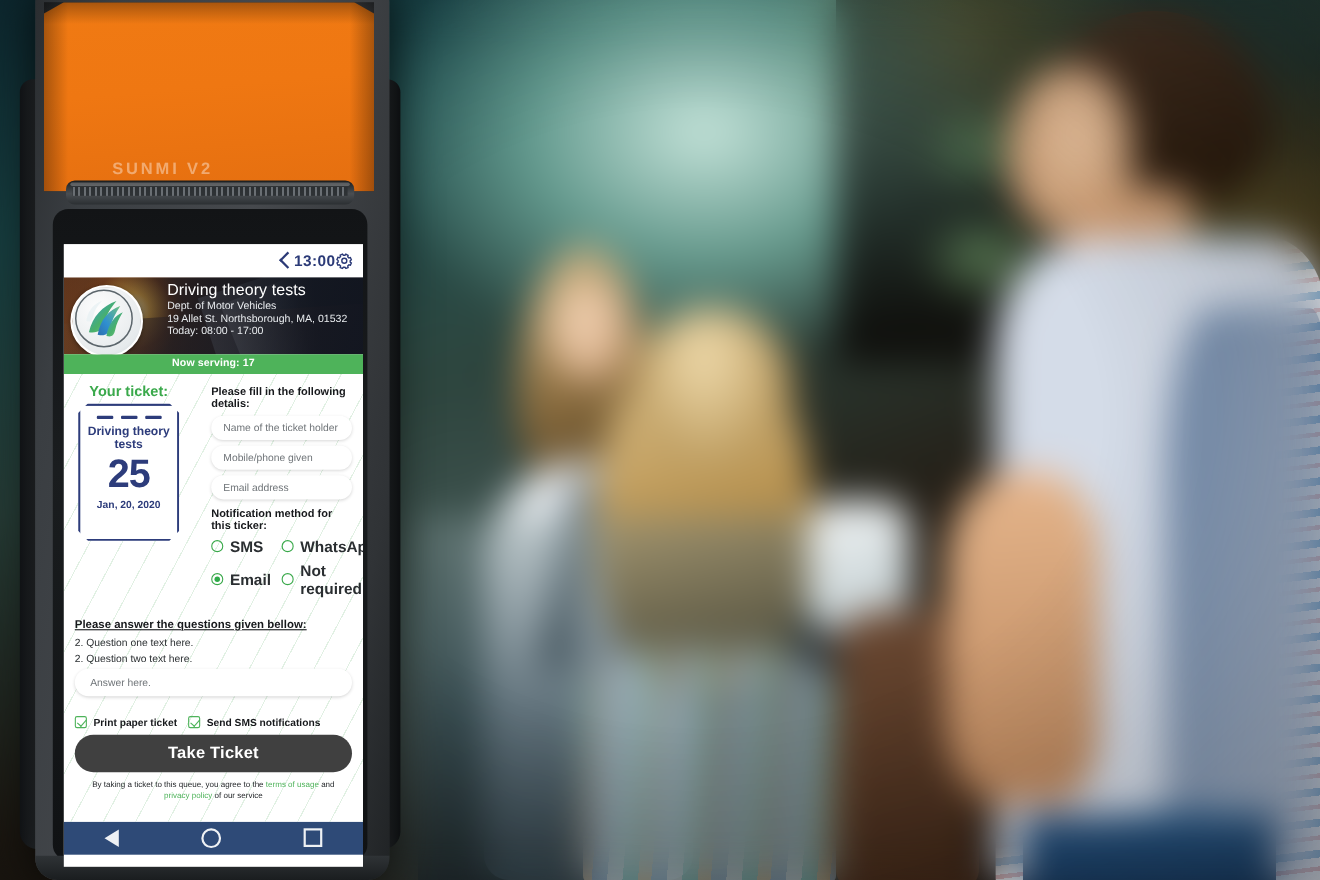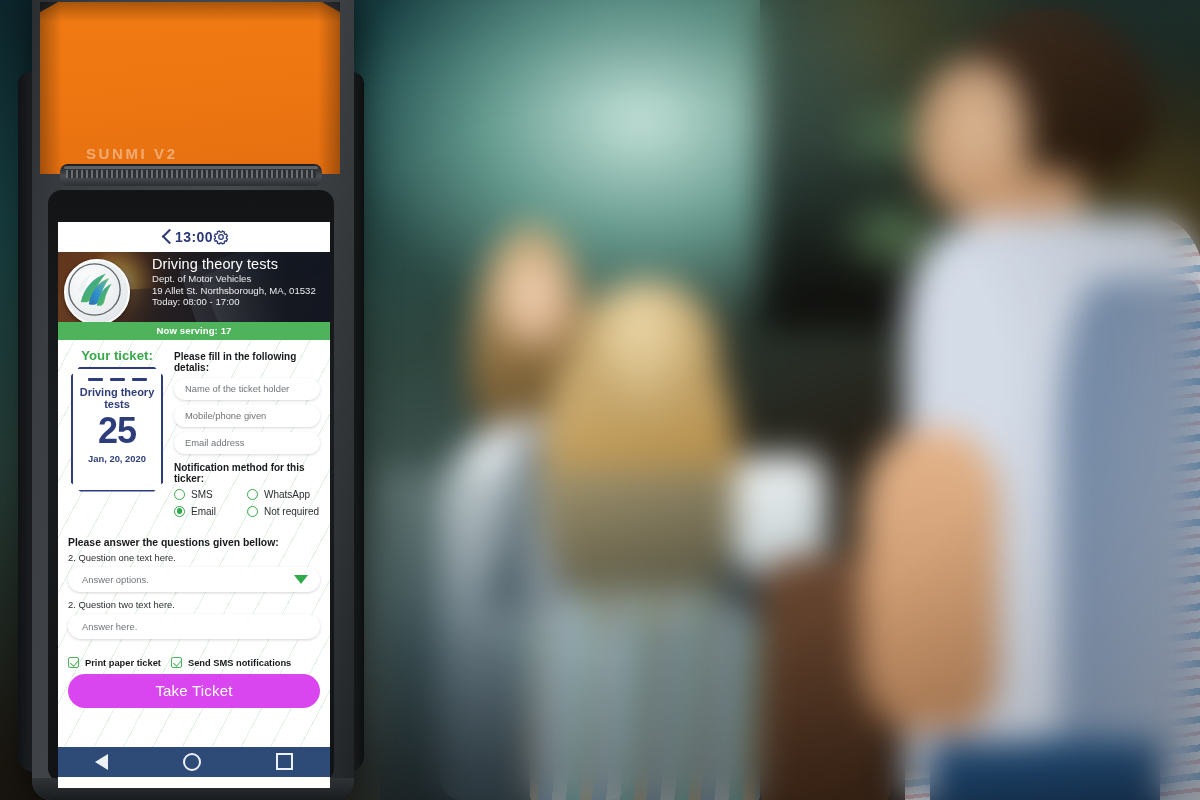--- a/index.html
+++ b/index.html
@@ -90,39 +90,39 @@
   
   .printer{position:absolute;left:22px;top:14px;width:300px;height:172px;
     background:linear-gradient(175deg,#f07a13 0%,#ef7712 45%,#e56f10 100%);
     clip-path:polygon(6% 0,94% 0,100% 6%,100% 100%,0 100%,0 6%);}
   .printer-face-l{position:absolute;left:22px;top:14px;width:22px;height:172px;
     background:linear-gradient(90deg,rgba(0,0,0,.30),rgba(0,0,0,0));}
   .printer-face-r{position:absolute;left:300px;top:14px;width:22px;height:172px;
     background:linear-gradient(270deg,rgba(0,0,0,.30),rgba(0,0,0,0));}
   .printer-top-shadow{position:absolute;left:22px;top:14px;width:300px;height:20px;
     background:linear-gradient(180deg,rgba(0,0,0,.30),rgba(0,0,0,0));}
-  .sunmi-logo{position:absolute;left:68px;top:157px;font-size:15px;letter-spacing:2.6px;
+  .sunmi-logo{position:absolute;left:84px;top:157px;font-size:15px;letter-spacing:2.6px;
     font-weight:700;color:rgba(255,255,255,.40);font-family:"Liberation Sans",sans-serif;}
   
   .slot{position:absolute;left:42px;top:176px;width:262px;height:22px;
     background:linear-gradient(180deg,#1b1e20,#4a4e52 55%,#2b2f32);border-radius:8px;}
   .slot-teeth{position:absolute;left:48px;top:182px;width:250px;height:8px;
     background:repeating-linear-gradient(90deg,#6e7378 0 2px, #2b2f32 2px 5px);opacity:.9;}
   .slot-hi{position:absolute;left:46px;top:178px;width:254px;height:3px;border-radius:3px;
     background:rgba(255,255,255,.25);}
   
   .bezel{position:absolute;left:30px;top:202px;width:286px;height:592px;
     background:linear-gradient(180deg,#121416,#1a1d1f 40%,#101214);border-radius:14px;}
   .screen{position:absolute;left:40px;top:234px;width:272px;height:566px;background:#ffffff;overflow:hidden;}
   .dev-bottom{position:absolute;left:14px;top:790px;width:322px;height:22px;
     background:linear-gradient(180deg,#2f3336,#1a1d1f);border-radius:0 0 20px 20px;}
 
   
   .appbar{height:30px;background:#fff;display:flex;align-items:center;padding:0 9px;
-    justify-content:center;position:relative;z-index:3;}
+    justify-content:flex-end;position:relative;z-index:3;}
   .appbar .clock{font-size:14px;font-weight:700;color:#2b3a77;letter-spacing:.4px;}
   .chev-back{width:16px;height:16px;position:relative;}
   .chev-back:before{content:"";position:absolute;left:5px;top:2px;width:9px;height:9px;
     border-left:2.4px solid #2b3a77;border-bottom:2.4px solid #2b3a77;transform:rotate(45deg);}
 
   .hero{position:relative;height:70px;overflow:hidden;}
   .hero-img{position:absolute;inset:0;
     background:
       radial-gradient(circle 58px at 62px 30px, rgba(255,246,200,.98) 0%, rgba(255,190,70,.8) 28%, rgba(170,80,20,.35) 62%, rgba(60,30,15,0) 82%),
       linear-gradient(105deg,#6b3a1c 0%,#8a4a1f 18%,#3d2a22 45%,#23262e 70%,#1b1e26 100%);
@@ -144,21 +144,21 @@
     border:2.5px solid #fff;box-shadow:0 1px 4px rgba(0,0,0,.45);overflow:hidden;}
 
   .nowserving{background:#4eb35a;color:#fff;text-align:center;font-size:9.6px;font-weight:700;
     padding:3px 0 3.5px;letter-spacing:.1px;}
 
   .body-area{position:relative;background:#fff;height:407px;overflow:hidden;}
   .diag{position:absolute;inset:0;
     background:repeating-linear-gradient(-62deg, rgba(120,190,130,.22) 0 1px, rgba(255,255,255,0) 1px 26px);}
   .content{position:relative;z-index:2;padding:6px 10px 0;}
 
-  .row-top{display:flex;gap:8px;}
+  .row-top{display:flex;gap:26px;}
   .col-left{width:98px;flex:0 0 98px;}
   .col-right{flex:1;}
   .your-ticket{color:#3aa94b;font-size:13.2px;font-weight:700;margin:2px 0 4px;text-align:center;}
 
   .tkt{border:2px solid #2d3c7b;width:92px;height:125px;margin:0 auto;background:#fff;
     clip-path:polygon(9px 0,83px 0,92px 9px,92px 116px,83px 125px,9px 125px,0 116px,0 9px);
     display:flex;flex-direction:column;align-items:center;justify-content:flex-start;padding-top:9px;box-sizing:border-box;}
   .tkt-dashes{display:flex;gap:7px;margin-bottom:5px;}
   .tkt-dashes i{display:block;width:15px;height:3.6px;background:#2d3c7b;border-radius:1px;}
   .tkt-svc{color:#2d3c7b;font-size:11px;font-weight:700;line-height:12px;text-align:center;padding:0 4px;}
@@ -168,37 +168,37 @@
   .sec-h{font-size:10px;font-weight:700;color:#17191c;margin:5px 0 5px;}
   .fld{background:#fff;border-radius:13px;height:22px;display:flex;align-items:center;
     padding:0 11px;font-size:9.4px;color:#6f7478;margin-bottom:5px;
     box-shadow:0 1px 3px rgba(0,0,0,.16);}
   .radio-h{font-size:10px;font-weight:700;color:#17191c;margin:8px 0 5px;}
   .radios{display:flex;flex-wrap:wrap;}
   .ropt{width:50%;display:flex;align-items:center;gap:6px;margin-bottom:6px;}
   .rdot{width:11px;height:11px;border-radius:50%;border:1.6px solid #3aa94b;flex:0 0 11px;
     display:flex;align-items:center;justify-content:center;box-sizing:border-box;}
   .rdot.on:after{content:"";width:5.5px;height:5.5px;border-radius:50%;background:#2faa49;}
-  .ropt span{font-size:10px;color:#2a2e31;}
-
-  .q-h{font-size:10.4px;font-weight:700;color:#17191c;margin:14px 0 4px;}
+  .ropt span{font-size:14px;color:#2a2e31;font-weight:bold;}
+
+  .q-h{font-size:10.4px;font-weight:700;color:#17191c;margin:14px 0 4px;text-decoration:underline;}
   .q-l{font-size:9.4px;color:#2a2e31;margin:0 0 4px;}
   .sel{background:#fff;border-radius:14px;height:25px;display:flex;align-items:center;justify-content:space-between;
     padding:0 12px 0 14px;font-size:9.4px;color:#6f7478;box-shadow:0 1px 3px rgba(0,0,0,.17);margin-bottom:7px;}
   .caret{width:0;height:0;border-left:7px solid transparent;border-right:7px solid transparent;border-top:9px solid #2faa49;}
 
   .checks{display:flex;gap:10px;align-items:center;margin:18px 0 6px;}
   .chk{display:flex;align-items:flex-end;gap:6px;}
   .cbox{width:11px;height:11px;border:1.4px solid #4eb35a;border-radius:2px;position:relative;flex:0 0 11px;box-sizing:border-box;}
   .cbox:after{content:"";position:absolute;left:3px;top:0px;width:3.5px;height:7px;
     border-right:1.8px solid #4eb35a;border-bottom:1.8px solid #4eb35a;transform:rotate(42deg);}
   .chk span{font-size:9.3px;font-weight:700;color:#17191c;}
 
-  .cta{background:#d946ef;color:#fff;border:none;width:100%;height:34px;border-radius:18px;
-    font-size:15px;font-weight:400;font-family:"Liberation Sans",sans-serif;cursor:pointer;letter-spacing:.2px;}
+  .cta{background:#404040;color:#fff;border:none;width:100%;height:34px;border-radius:18px;
+    font-size:15px;font-weight:700;font-family:"Liberation Sans",sans-serif;cursor:pointer;letter-spacing:.2px;}
   .terms{font-size:7.3px;color:#1d2023;text-align:center;line-height:10.4px;margin-top:6px;padding:0 4px;}
   .terms a{color:#4eb35a;text-decoration:none;}
 
   .navbar{height:30px;background:#2e4a77;display:flex;align-items:center;justify-content:space-around;}
   .nv-back{width:0;height:0;border-top:8px solid transparent;border-bottom:8px solid transparent;border-right:13px solid #fff;
     opacity:.92;}
   .nv-home{width:14px;height:14px;border:2px solid #fff;border-radius:50%;opacity:.92;}
   .nv-recent{width:13px;height:13px;border:2px solid #fff;opacity:.92;}
 </style>
 </head>
@@ -336,42 +336,41 @@
               <label class="ropt">
                 <i class="rdot"></i>
                 <span>Not required</span>
               </label>
             </div>
           </div>
         </div>
 
         <div class="q-h">Please answer the questions given bellow:</div>
         <div class="q-l">2. Question one text here.</div>
-        <div class="sel">
-          <span>Answer options.</span>
-          <i class="caret"></i>
-        </div>
         <div class="q-l">2. Question two text here.</div>
         <div class="sel">
           <span>Answer  here.</span>
         </div>
 
         <div class="checks">
           <label class="chk">
             <i class="cbox"></i>
             <span>Print paper ticket</span>
           </label>
           <label class="chk">
             <i class="cbox"></i>
             <span>Send SMS notifications</span>
           </label>
         </div>
 
         <button class="cta">Take Ticket</button>
 
+        <div class="terms">
+          <span>By taking a ticket to this queue, you agree to the </span><a href="#">terms of usage</a><span> and </span><a href="#">privacy policy</a><span> of our service</span>
+        </div>
       </div>
     </div>
 
     <div class="navbar">
       <div class="nv-back"></div>
       <div class="nv-home"></div>
       <div class="nv-recent"></div>
     </div>
   </div>
 </div>

